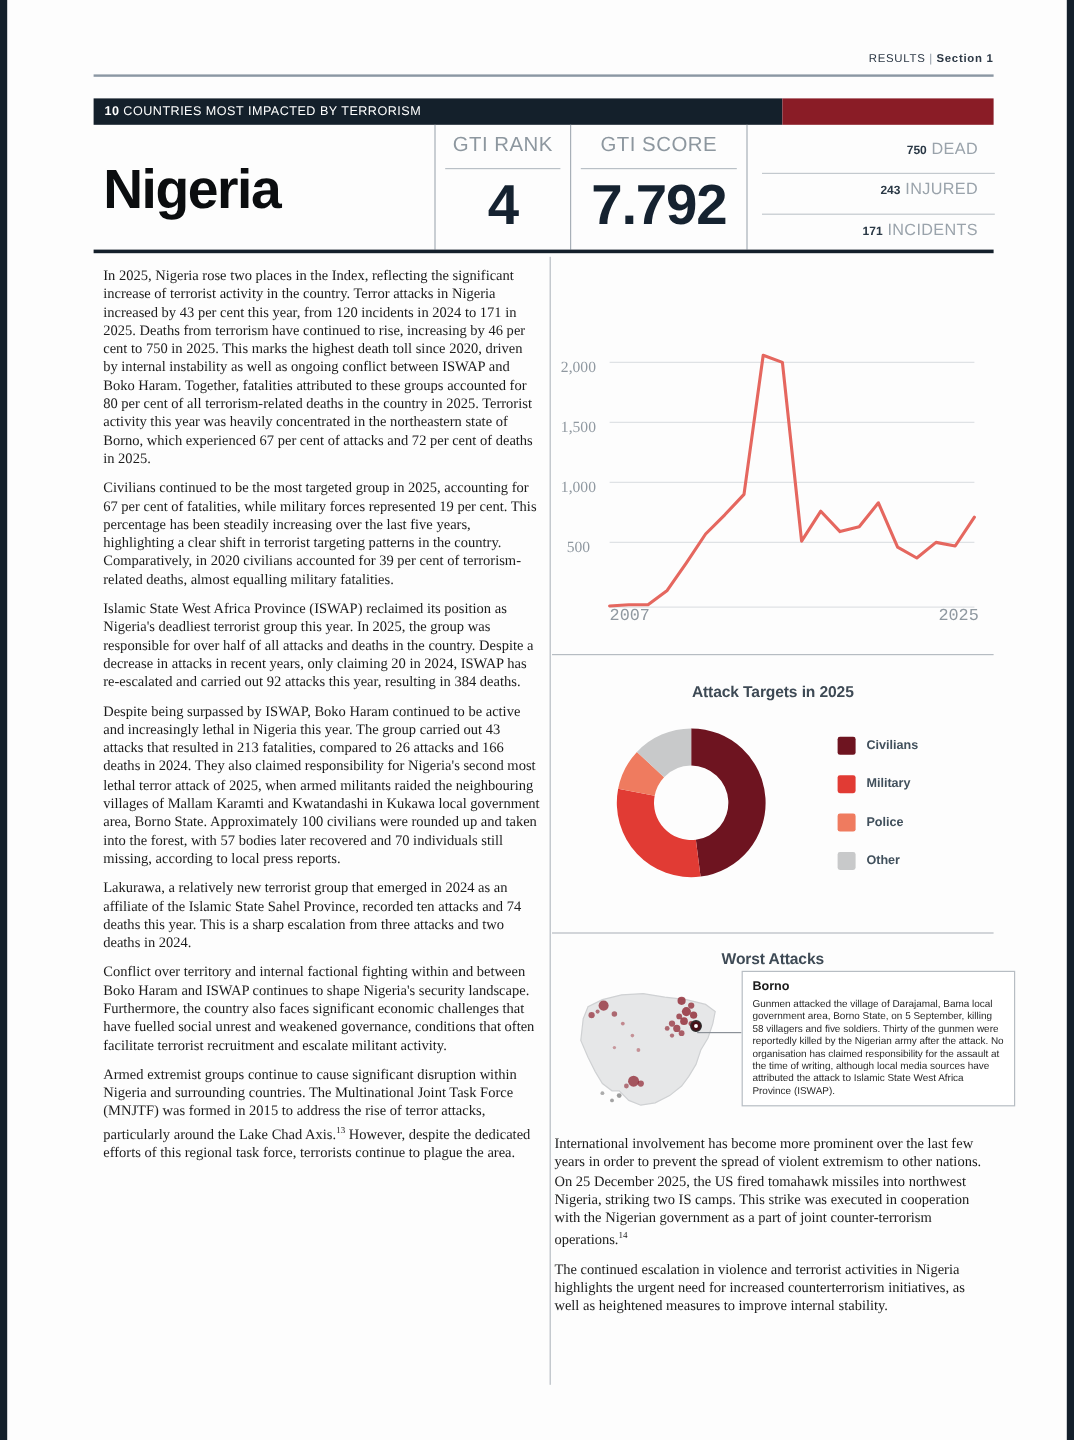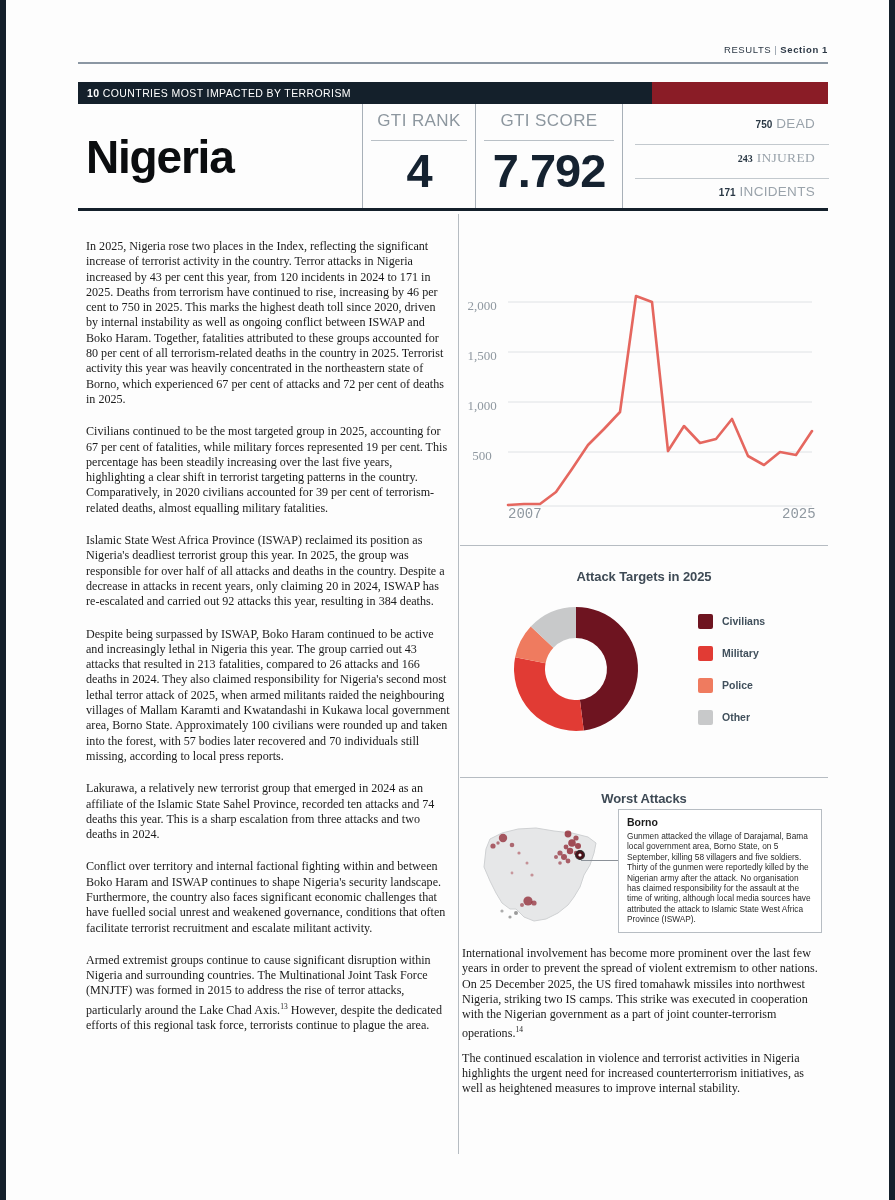--- a/index.html
+++ b/index.html
@@ -152,21 +152,21 @@
   }
   .stat-row {
     position: absolute;
     left: 0; width: 206px; height: 34px;
     text-align: right;
     white-space: nowrap;
     font-family: "Liberation Sans", sans-serif;
     font-size: 13.5px;
   }
   .stat-row.r1 { top: 12px; }
-  .stat-row.r2 { top: 46px; font-family: Liberation Serif, serif; }
+  .stat-row.r2 { top: 46px; }
   .stat-row.r3 { top: 80px; }
   .stat-row .num {
     font-weight: bold;
     color: #2a3845;
     font-size: 10px;
   }
   .stat-row .lbl {
     color: #9aa3ab;
     letter-spacing: 0.3px;
     padding-left: 4px;
@@ -187,21 +187,21 @@
     background: #14202b;
   }
 
   
   .col-left {
     position: absolute;
     left: 8px; top: 222px;
     width: 364px;
   }
   .col-left p {
-    margin: 17px 0 9px 0;
+    margin: 0 0 9px 0;
     font-family: "Liberation Serif", serif;
     font-size: 12.1px;
     line-height: 15.3px;
     color: #1b1b1b;
     text-align: left;
   }
   sup { font-size: 7.5px; vertical-align: super; }
 
   .divider-v {
     position: absolute;
@@ -292,21 +292,21 @@
     height: 180px;
   }
   .worst-wrap .chart-title {
     position: absolute;
     left: 0; right: 0; top: 14px;
   }
   .map-svg { position: absolute; left: 12px; top: 36px; }
   .callout {
     position: absolute;
     left: 158px; top: 32px;
-    width: 204px;
+    width: 228px;
     border: 1px solid #b7bdc3;
     background: #fff;
     padding: 6px 8px 7px 8px;
     box-sizing: border-box;
   }
   .callout-title {
     font-family: "Liberation Sans", sans-serif;
     font-weight: bold;
     font-size: 10.5px;
     color: #1b1b1b;

